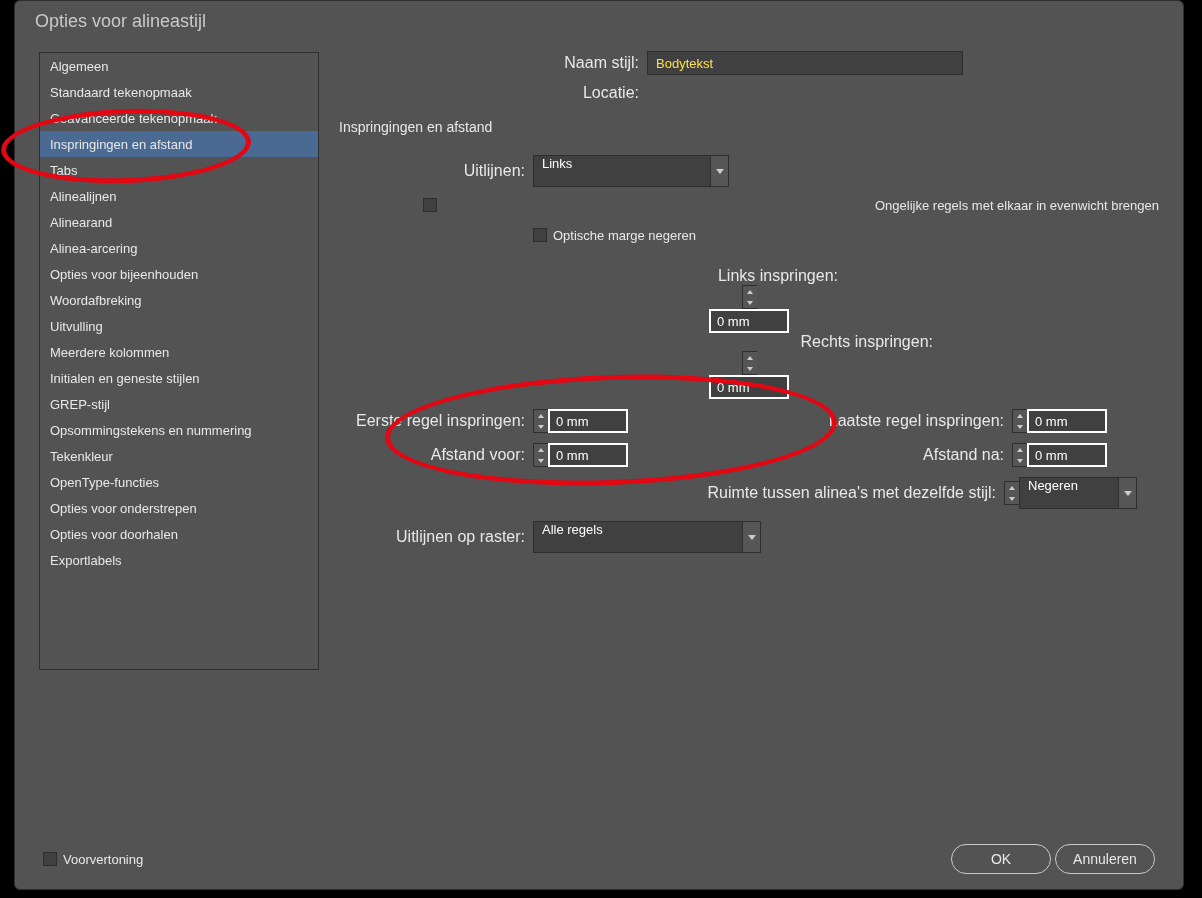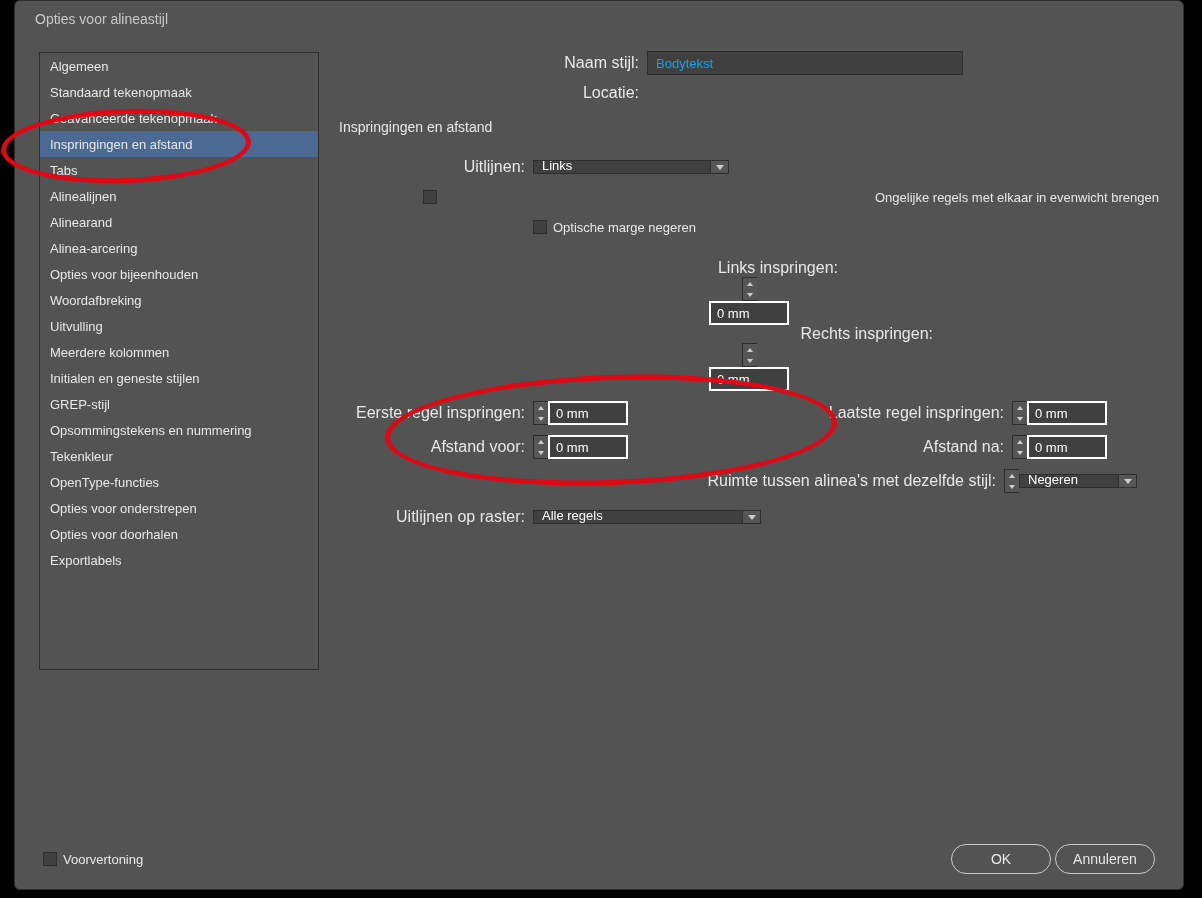--- a/index.html
+++ b/index.html
@@ -2,40 +2,40 @@
 <html><head>
 <meta charset="utf-8">
 <style>
 * { box-sizing: border-box; margin: 0; padding: 0; font-family: -apple-system, "Segoe UI", Arial, sans-serif; }
 body { background: #000; width: 1202px; height: 898px; position: relative; overflow: hidden; }
 .dialog {
   position: absolute; left: 14px; top: 0; width: 1170px; height: 890px;
   background: #535353; border: 1px solid #2e2e2e; border-radius: 6px;
   color: #e8e8e8; font-size: 13px;
 }
-.titlebar { padding: 10px 16px 12px 20px; color: #c9c9c9; font-size: 14px; }
+.titlebar { padding: 10px 16px 12px 20px; color: #c9c9c9; font-size: 18px; }
 .content { position: absolute; left: 24px; top: 42px; right: 24px; bottom: 60px; }
 .sidebar {
   position: absolute; left: 0; top: 9px; width: 280px; height: 618px;
   background: #535353; border: 1px solid #2e2e2e;
 }
 .sidebar-item {
   padding: 5.5px 10px; color: #e8e8e8; cursor: pointer; font-size: 13px;
 }
 .sidebar-item.selected { background: #4b6a93; }
 .main { position: absolute; left: 300px; top: 0; right: 0; }
 .row { display: flex; align-items: center; margin-bottom: 6px; min-height: 24px; }
 .label { text-align: right; margin-right: 8px; color: #e8e8e8; font-size: 16px; }
 .text-input {
-  background: #404040; border: 1px solid #2e2e2e; color: #0ea5e9; padding: 3px 8px;
+  background: #404040; border: 1px solid #2e2e2e; color: #fde047; padding: 3px 8px;
   height: 24px; font-size: 13px;
 }
 .dropdown {
-  background: #404040; border: 1px solid #2e2e2e; color: #fff; height: 14px;
-  display: flex; align-items: flex-end; position: relative;
+  background: #404040; border: 1px solid #2e2e2e; color: #fff; height: 32px;
+  display: flex; align-items: flex-start; position: relative;
 }
 .dropdown-text { padding: 0 8px; flex: 1; font-size: 13px; }
 .dropdown-btn {
   width: 18px; height: 100%; background: #565656; border-left: 1px solid #2e2e2e;
   display: flex; align-items: center; justify-content: center;
 }
 .chev { width:0; height:0; border-left:4px solid transparent; border-right:4px solid transparent; border-top:5px solid #ccc; }
 .checkbox {
   width: 14px; height: 14px; background: #404040; border: 1px solid #2e2e2e;
   margin-right: 6px; flex: none;

